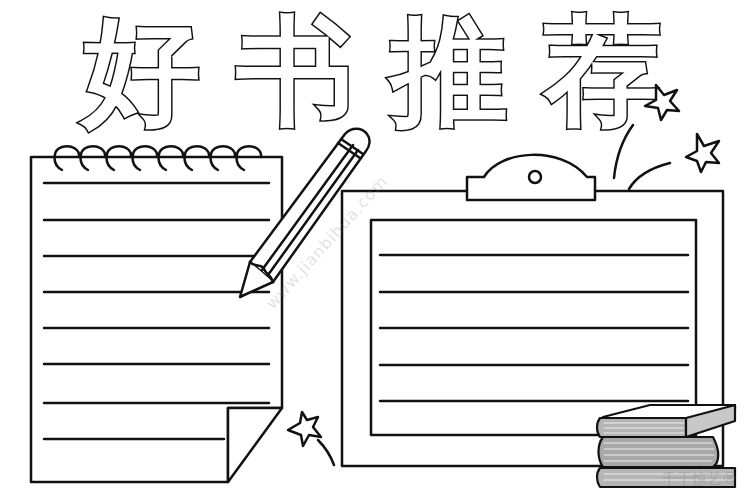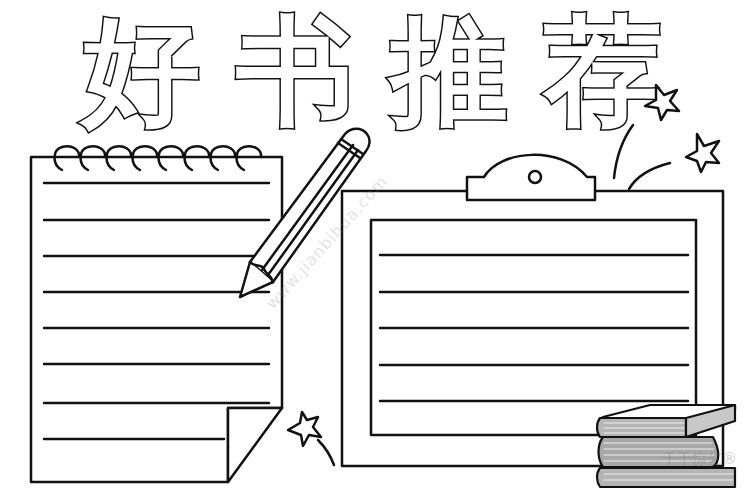--- a/index.html
+++ b/index.html
@@ -1,21 +1,21 @@
 <!DOCTYPE html>
 <html><head>
 <meta charset="utf-8">
 <style>
   html, body { margin: 0; padding: 0; background: #ffffff; }
   body { width: 750px; height: 500px; overflow: hidden; position: relative; font-family: "DejaVu Sans", sans-serif; }
   .canvas { position: absolute; left: 0; top: 0; width: 750px; height: 500px; }
   .title-row { position: absolute; left: 82px; top: 2px; width: 580px; height: 138px; display: flex; justify-content: space-between; align-items: center; }
   .title-char { font-family: "DejaVu Sans", sans-serif; font-weight: bold; font-size: 118px; line-height: 1; color: #ffffff; -webkit-text-stroke: 3px #111111; paint-order: stroke fill; letter-spacing: 0; }
   .watermark { position: absolute; left: 262px; top: 300px; transform: rotate(-48deg); transform-origin: left top; font-family: "DejaVu Sans", sans-serif; font-size: 16px; color: rgba(120,120,120,0.22); letter-spacing: 1px; white-space: nowrap; }
-  .watermark2 { position: absolute; left: 662px; top: 450px; font-family: "DejaVu Sans", sans-serif; font-size: 15px; color: rgba(120,120,120,0.35); white-space: nowrap; }
+  .watermark2 { position: absolute; left: 662px; top: 470px; font-family: "DejaVu Sans", sans-serif; font-size: 15px; color: rgba(120,120,120,0.35); white-space: nowrap; }
   svg { position: absolute; left: 0; top: 0; }
 </style>
 </head>
 <body>
 
 <div class="canvas">
 
   <div class="title-row">
     <span class="title-char">好</span>
     <span class="title-char">书</span>

